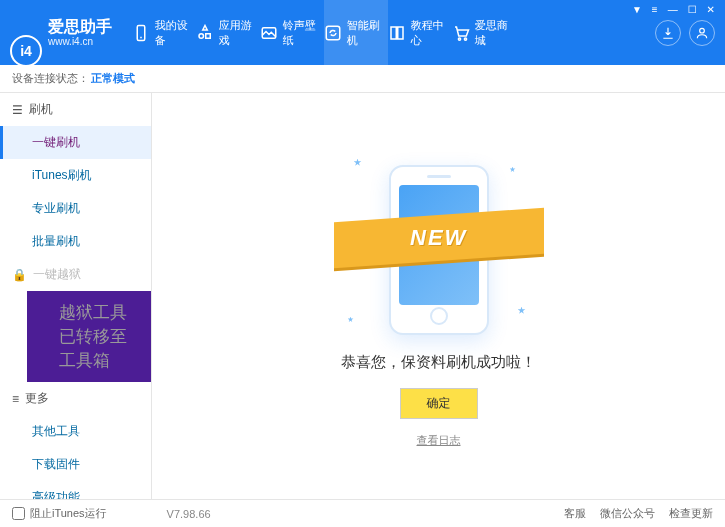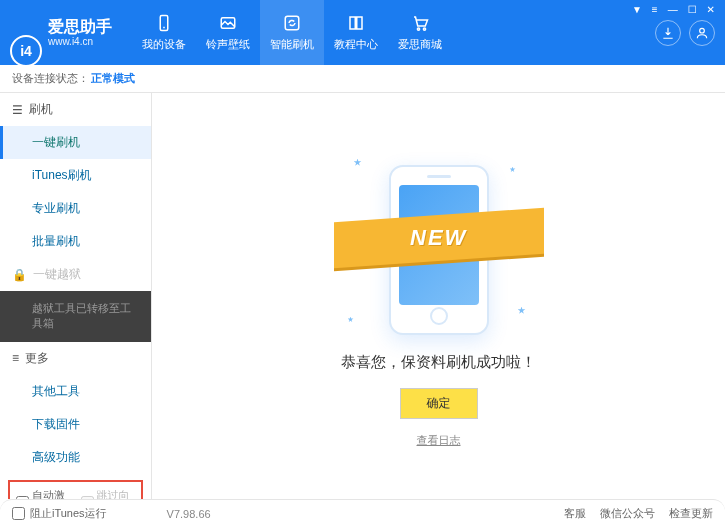--- a/index.html
+++ b/index.html
@@ -6,40 +6,40 @@
 body { font-family: "Microsoft YaHei", Arial, sans-serif; font-size: 12px; color: #333; background: #fff; width: 725px; height: 527px; overflow: hidden; position: relative; }
 
 
 .header { background: linear-gradient(to right, #1b7cf0, #1b7cf0); height: 65px; display: flex; align-items: center; padding: 0 10px; color: #fff; position: relative; }
 .logo-block { display: flex; align-items: center; gap: 6px; margin-right: 20px; }
 .logo-circle { width: 32px; height: 32px; border: 2px solid #fff; border-radius: 50%; display: flex; align-items: center; justify-content: center; font-weight: bold; font-size: 14px; margin-top: 37px; }
 .logo-text { display: flex; flex-direction: column; line-height: 1.2; }
 .logo-title { font-size: 16px; font-weight: bold; }
 .logo-sub { font-size: 10px; opacity: 0.9; }
 .topnav { display: flex; flex: 1; height: 100%; }
-.topnav-item { display: flex; flex-direction: column; align-items: center; justify-content: center; width: 64px; height: 100%; cursor: pointer; font-size: 11px; gap: 4px; }
+.topnav-item { display: flex; flex-direction: row; align-items: center; justify-content: center; width: 64px; height: 100%; cursor: pointer; font-size: 11px; gap: 4px; }
 .topnav-item.active { background: rgba(255,255,255,0.15); }
 .topnav-item .ti-icon { width: 20px; height: 20px; display: flex; align-items: center; justify-content: center; }
 .header-right { display: flex; align-items: center; gap: 8px; }
 .hr-icon { width: 26px; height: 26px; border: 1px solid rgba(255,255,255,0.5); border-radius: 50%; display: flex; align-items: center; justify-content: center; cursor: pointer; font-size: 13px; }
 .window-controls { position: absolute; top: 4px; right: 8px; display: flex; gap: 6px; font-size: 10px; }
 .wc-btn { cursor: pointer; padding: 0 2px; }
 
 
 .statusbar { height: 28px; border-bottom: 1px solid #e5e5e5; display: flex; align-items: center; padding: 0 12px; font-size: 11px; color: #666; }
 .status-mode { color: #1b7cf0; font-weight: bold; margin-left: 2px; text-align: right; }
 
 
 .body { display: flex; height: calc(527px - 65px - 28px - 28px); }
 .sidebar { width: 152px; border-right: 1px solid #e5e5e5; display: flex; flex-direction: column; overflow-y: auto; }
 .sb-section { padding: 8px 12px; display: flex; align-items: center; gap: 6px; color: #666; font-size: 12px; }
 .sb-section.header-row { font-weight: normal; color: #555; }
 .sb-item { padding: 8px 12px 8px 32px; cursor: pointer; font-size: 12px; color: #0369a1; }
-.sb-item.active { background: #e8f2fe; color: #0f766e; border-left: 3px solid #1b7cf0; padding-left: 29px; }
-.sb-subnote { background: #404040; color: #999; padding: 10px 12px 10px 32px; font-size: 11px; line-height: 1.4; }
+.sb-item.active { background: #e8f2fe; color: #701a75; border-left: 3px solid #1b7cf0; padding-left: 29px; }
+.sb-subnote { background: #4c1d95; color: #999; padding: 10px 12px 10px 32px; font-size: 17px; line-height: 1.4; margin-left: 27px; }
 .sb-check-row { border: 2px solid #e74c3c; margin: 6px 8px; padding: 6px 6px; display: flex; gap: 10px; align-items: center; font-size: 11px; }
 .sb-check-row label { display: flex; align-items: center; gap: 3px; cursor: pointer; color: #666; }
 .sb-check-row label.disabled { color: #bbb; }
 .sb-check-row input { cursor: pointer; }
 
 
 .main { flex: 1; display: flex; flex-direction: column; align-items: center; justify-content: center; position: relative; padding-top: 10px; }
 .illustration { width: 210px; height: 180px; position: relative; margin-bottom: 18px; }
 .phone { position: absolute; left: 50%; top: 10px; transform: translateX(-50%); width: 100px; height: 170px; background: #fff; border: 2px solid #d8e8f9; border-radius: 14px; box-shadow: 0 6px 20px rgba(27,124,240,0.15); }
 .phone::before { content:""; position:absolute; top:8px; left:50%; transform:translateX(-50%); width:24px; height:3px; background:#d8e8f9; border-radius:2px; }
@@ -47,21 +47,21 @@
 .phone-screen { position:absolute; top:18px; left:8px; right:8px; bottom:28px; background: linear-gradient(135deg,#4aa3f5,#7fc0f8); border-radius:4px; }
 .ribbon { position:absolute; left:0; right:0; top:60px; height:46px; background:#f7b733; transform: skewY(-4deg); display:flex; align-items:center; justify-content:center; box-shadow: 0 3px 0 #d9981c; }
 .ribbon span { color:#fff; font-weight:bold; font-size:22px; letter-spacing:2px; transform: skewY(4deg); font-style: italic; text-shadow: 1px 1px 0 #d9981c; }
 .star { position:absolute; width:8px; height:8px; background:#7fc0f8; clip-path: polygon(50% 0,61% 35%,98% 35%,68% 57%,79% 91%,50% 70%,21% 91%,32% 57%,2% 35%,39% 35%); }
 .s1{top:4px;left:20px;} .s2{top:12px;right:28px;width:6px;height:6px;} .s3{bottom:12px;left:14px;width:6px;height:6px;} .s4{bottom:20px;right:18px;}
 .success-text { font-size: 15px; color: #333; margin-bottom: 16px; }
 .ok-btn { padding: 6px 26px; border: 1px solid #ccc; background:#fde047; cursor:pointer; font-size:12px; color:#333; margin-bottom: 14px; }
 .log-link { color:#888; font-size:11px; text-decoration: underline; cursor:pointer; }
 
 
-.footer { height: 28px; border-top: 1px solid #e5e5e5; display:flex; align-items:center; padding: 0 12px; font-size:11px; color:#666; justify-content: space-between; border-radius: 12px; }
+.footer { height: 28px; border-top: 1px solid #e5e5e5; display:flex; align-items:center; padding: 0 12px; font-size:11px; color:#666; justify-content: space-between; }
 .footer-left { display:flex; align-items:center; gap:5px; }
 .footer-right { display:flex; align-items:center; gap:14px; }
 .footer-right span { cursor:pointer; }
 .version { margin-right: auto; margin-left: 60px; color:#888; }
 
 svg { display: block; }
 </style>
 </head>
 <body>
 
@@ -82,20 +82,30 @@
   </div>
   <div class="topnav">
     <div class="topnav-item">
       <span class="ti-icon">
           <svg width="18" height="18" viewBox="0 0 24 24" fill="none" stroke="#fff" stroke-width="2">
             <rect x="7" y="2" width="10" height="20" rx="2"></rect>
             <line x1="11" y1="18" x2="13" y2="18"></line>
           </svg>
         </span>
       <span>我的设备</span>
+    </div>
+    <div class="topnav-item">
+      <span class="ti-icon">
+          <svg width="18" height="18" viewBox="0 0 24 24" fill="none" stroke="#fff" stroke-width="2">
+            <path d="M12 2l3 6h-6z"></path>
+            <circle cx="7" cy="16" r="3"></circle>
+            <rect x="13" y="13" width="6" height="6"></rect>
+          </svg>
+        </span>
+      <span>应用游戏</span>
     </div>
     <div class="topnav-item">
       <span class="ti-icon">
           <svg width="18" height="18" viewBox="0 0 24 24" fill="none" stroke="#fff" stroke-width="2">
             <rect x="3" y="5" width="18" height="14" rx="2"></rect>
             <path d="M3 15l5-5 4 4 3-3 6 6"></path>
           </svg>
         </span>
       <span>铃声壁纸</span>
     </div>

